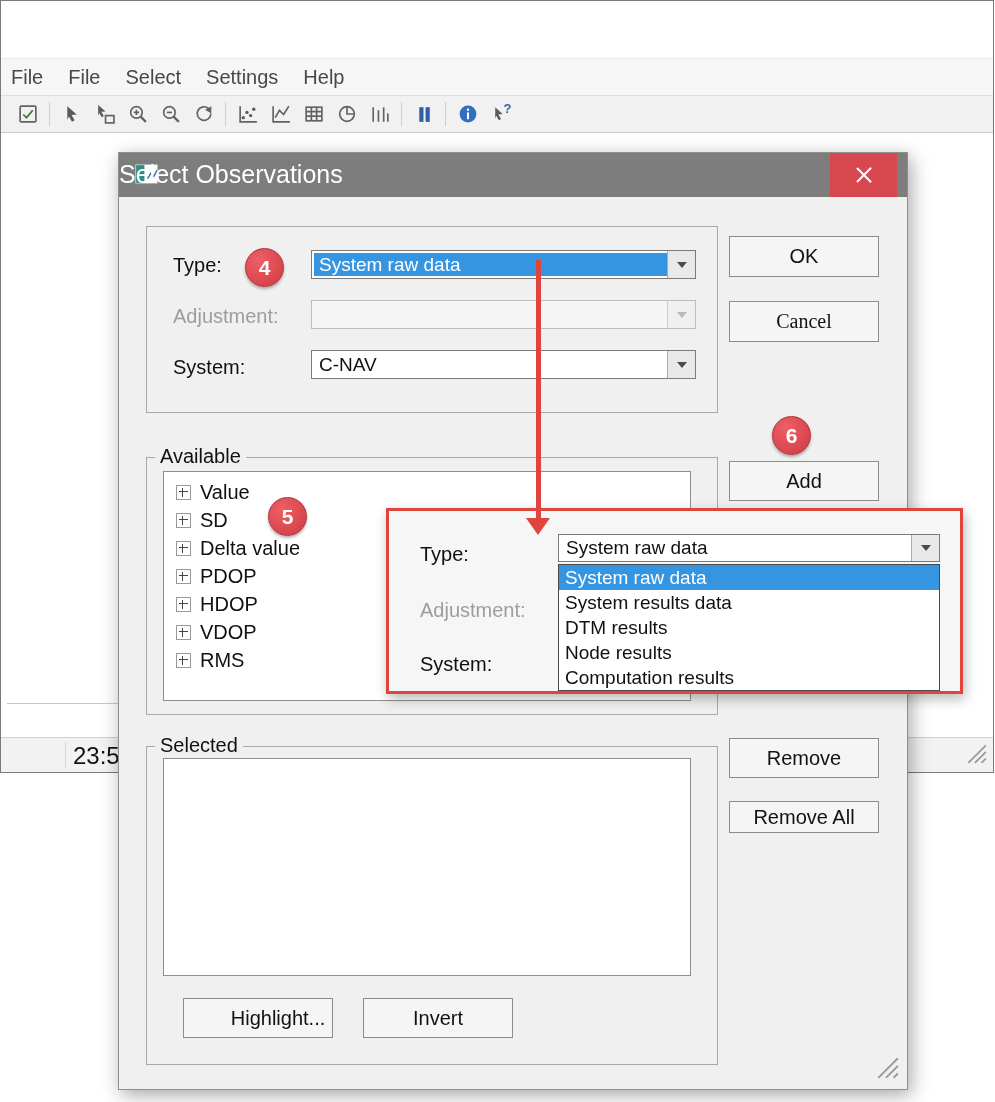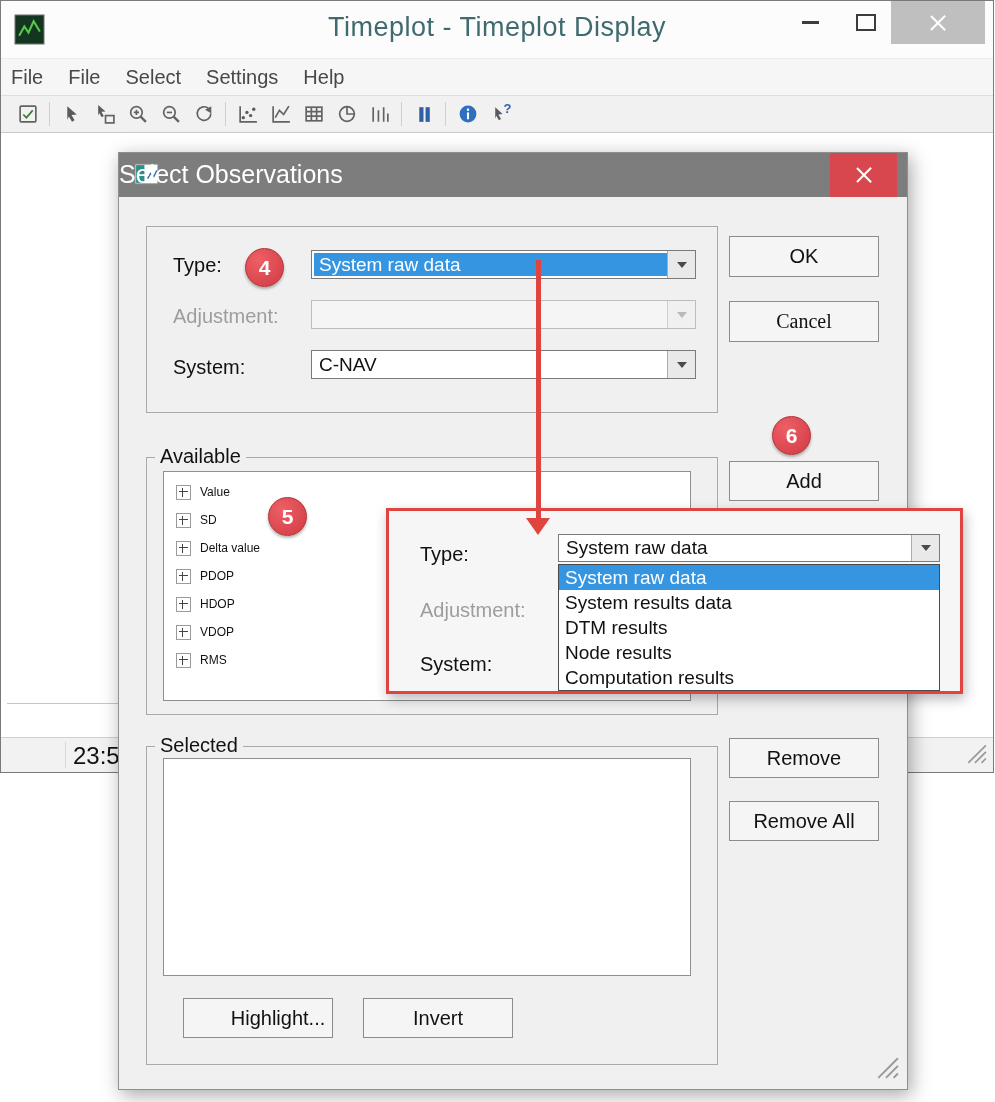--- a/index.html
+++ b/index.html
@@ -60,21 +60,21 @@
   .combo.disabled .caret{border-top-color:#b9b9b9;}
 
   .btn{position:absolute;width:150px;height:41px;background:#f5f5f5;border:1px solid #8c8c8c;font-size:20px;color:#111;display:flex;align-items:center;justify-content:center;box-sizing:border-box;cursor:default;}
 
   .listbox{position:absolute;background:#fff;border:1px solid #8f8f8f;box-sizing:border-box;overflow:hidden;}
   .tree{padding-top:6px;}
   .tree-row{height:28px;display:flex;align-items:center;padding-left:12px;gap:9px;}
   .expand{position:relative;width:13px;height:13px;border:1px solid #9a9a9a;background:#fff;flex:0 0 auto;}
   .expand::before{content:"";position:absolute;left:2px;right:2px;top:5px;height:1px;background:#444;}
   .expand::after{content:"";position:absolute;top:2px;bottom:2px;left:5px;width:1px;background:#444;}
-  .tree-label{font-size:12px;color:#111;}
+  .tree-label{font-size:20px;color:#111;}
 
   .dlg-grip{position:absolute;right:8px;bottom:6px;}
 
   
   .badge{position:absolute;width:37px;height:37px;border-radius:50%;background:radial-gradient(circle at 35% 30%, #ee5f66, #cf3a43);border:1px solid #b23038;color:#fff;font-size:21px;font-weight:bold;display:flex;align-items:center;justify-content:center;box-shadow:0 2px 3px rgba(0,0,0,.3);z-index:40;}
   .red-arrow-line{position:absolute;left:536px;top:260px;width:5px;height:260px;background:#e0443f;z-index:60;}
   .red-arrow-head{position:absolute;left:526px;top:518px;width:0;height:0;border-left:12px solid transparent;border-right:12px solid transparent;border-top:17px solid #e0443f;z-index:60;}
 
   
   .inset{position:absolute;left:386px;top:508px;width:577px;height:186px;background:#f6f6f6;border:3px solid #e0443f;box-sizing:border-box;z-index:50;box-shadow:2px 5px 12px rgba(0,0,0,.28);}
@@ -84,38 +84,20 @@
   .opt{height:25px;font-size:19px;display:flex;align-items:center;padding-left:6px;color:#111;white-space:nowrap;}
   .opt.selected{background:#3595e1;color:#fff;}
 </style>
 </head>
 <body>
 
 <div class="page">
 
   <div class="main-window">
 
-    <div class="titlebar">
-      <span class="app-icon">
-        <svg width="31" height="31" viewBox="0 0 30 30">
-          <rect x="1" y="1" width="28" height="28" fill="#14351f" stroke="#6a6a6a"></rect>
-          <path d="M5 21l5-9 4 6 5-11 6 10" stroke="#57c84d" fill="none" stroke-width="2"></path>
-        </svg>
-      </span>
-      <div class="win-title">Timeplot - Timeplot Display</div>
-      <div class="ctrl ctrl-min">
-        <span class="min-glyph"></span>
-      </div>
-      <div class="ctrl ctrl-max">
-        <span class="max-glyph"></span>
-      </div>
-      <div class="ctrl ctrl-close">
-        <span class="x-icon"></span>
-      </div>
-    </div>
 
     <div class="menubar">
       <span class="menu-item">File</span>
       <span class="menu-item">File</span>
       <span class="menu-item">Select</span>
       <span class="menu-item">Settings</span>
       <span class="menu-item">Help</span>
     </div>
 
     <div class="toolbar">
@@ -305,21 +287,21 @@
         <span class="tree-label">RMS</span>
       </div>
     </div>
 
     <div class="group" style="left:27px;top:593px;width:570px;height:317px;">
       <span class="legend">Selected</span>
     </div>
     <div class="listbox" style="left:44px;top:605px;width:528px;height:218px;"></div>
 
     <div class="btn" style="left:610px;top:585px;height:40px;">Remove</div>
-    <div class="btn" style="left:610px;top:648px;height:40px;">Remove All</div>
+    <div class="btn" style="left:610px;top:648px;height:32px;">Remove All</div>
 
     <div class="btn" style="left:64px;top:845px;height:40px;padding-left:40px;">Highlight...</div>
     <div class="btn" style="left:244px;top:845px;height:40px;">Invert</div>
 
     <span class="dlg-grip">
       <svg width="24" height="24" viewBox="0 0 22 22">
           <path d="M3 21L21 3M10 21L21 10M17 21L21 17" stroke="#9a9a9a" fill="none" stroke-width="1.8"></path>
         </svg>
     </span>
   </div>

